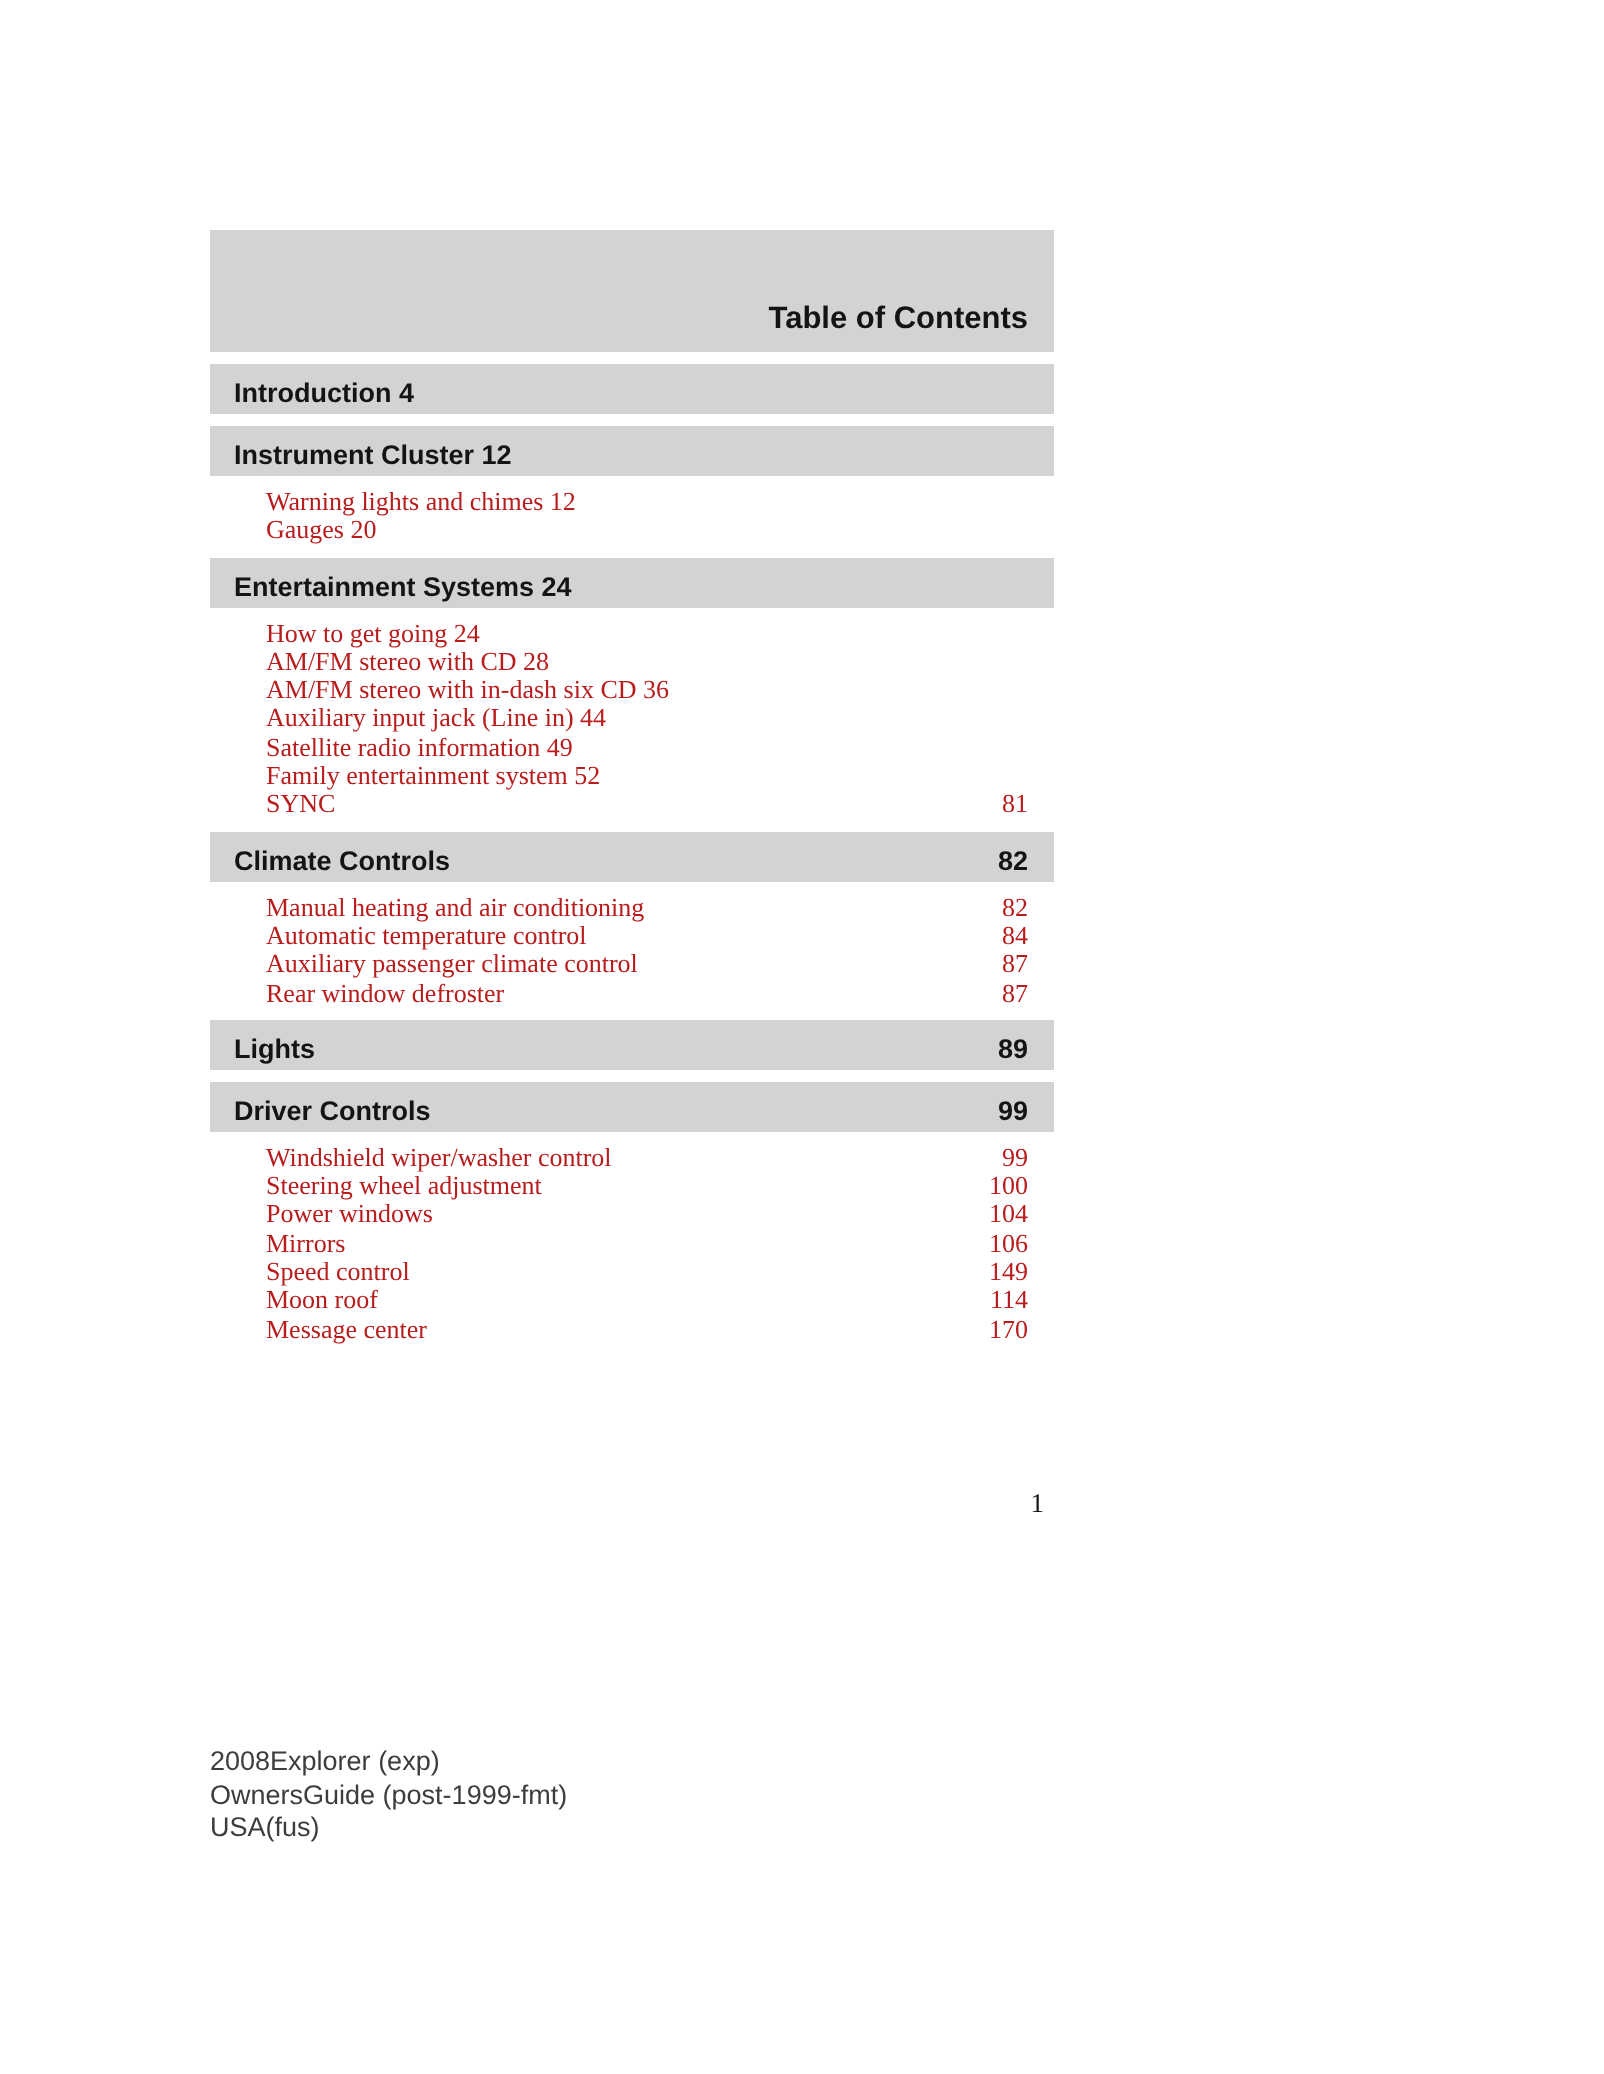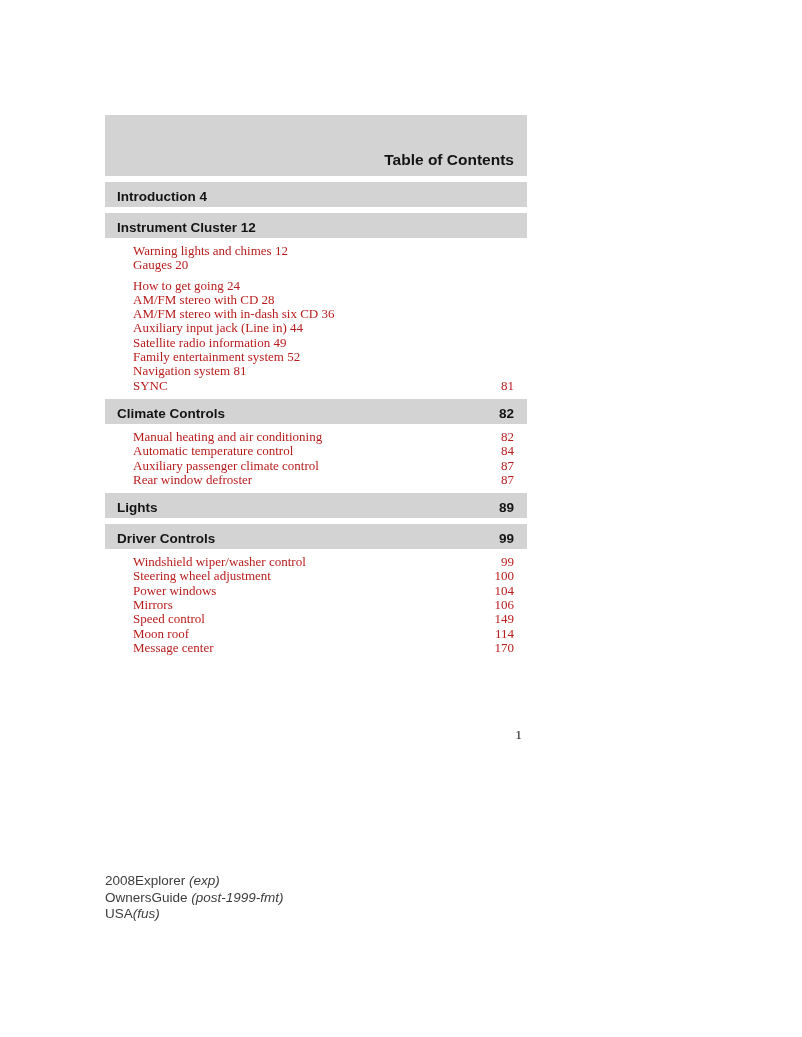--- a/index.html
+++ b/index.html
@@ -68,21 +68,21 @@
   }
   .footer {
     position: absolute;
     left: 105px;
     top: 873px;
     font-size: 13.5px;
     line-height: 16.5px;
     color: #3d3d3d;
   }
   .fb { font-weight: normal; }
-  .fr { font-weight: normal; font-style: italic; }
+  .fr { font-weight: normal; }
 </style>
 </head>
 <body>
 
 <div class="page">
   <div class="column">
 
     <div class="masthead">
       <span class="masthead-title">Table of Contents</span>
     </div>
@@ -100,20 +100,24 @@
       <div class="item">
         <span class="item-label">Warning lights and chimes 12</span>
         <span class="item-page"></span>
       </div>
       <div class="item">
         <span class="item-label">Gauges 20</span>
         <span class="item-page"></span>
       </div>
     </div>
 
+    <div class="section-bar">
+      <span class="sec-title">Entertainment Systems 24</span>
+      <span class="sec-page"></span>
+    </div>
     <div class="items">
       <div class="item">
         <span class="item-label">How to get going 24</span>
         <span class="item-page"></span>
       </div>
       <div class="item">
         <span class="item-label">AM/FM stereo with CD 28</span>
         <span class="item-page"></span>
       </div>
       <div class="item">
@@ -123,24 +127,20 @@
       <div class="item">
         <span class="item-label">Auxiliary input jack (Line in) 44</span>
         <span class="item-page"></span>
       </div>
       <div class="item">
         <span class="item-label">Satellite radio information 49</span>
         <span class="item-page"></span>
       </div>
       <div class="item">
         <span class="item-label">Family entertainment system 52</span>
-        <span class="item-page"></span>
-      </div>
-      <div class="item">
-        <span class="item-label">Navigation system 81</span>
         <span class="item-page"></span>
       </div>
       <div class="item">
         <span class="item-label">SYNC</span>
         <span class="item-page">81</span>
       </div>
     </div>
 
     <div class="section-bar">
       <span class="sec-title">Climate Controls</span>

